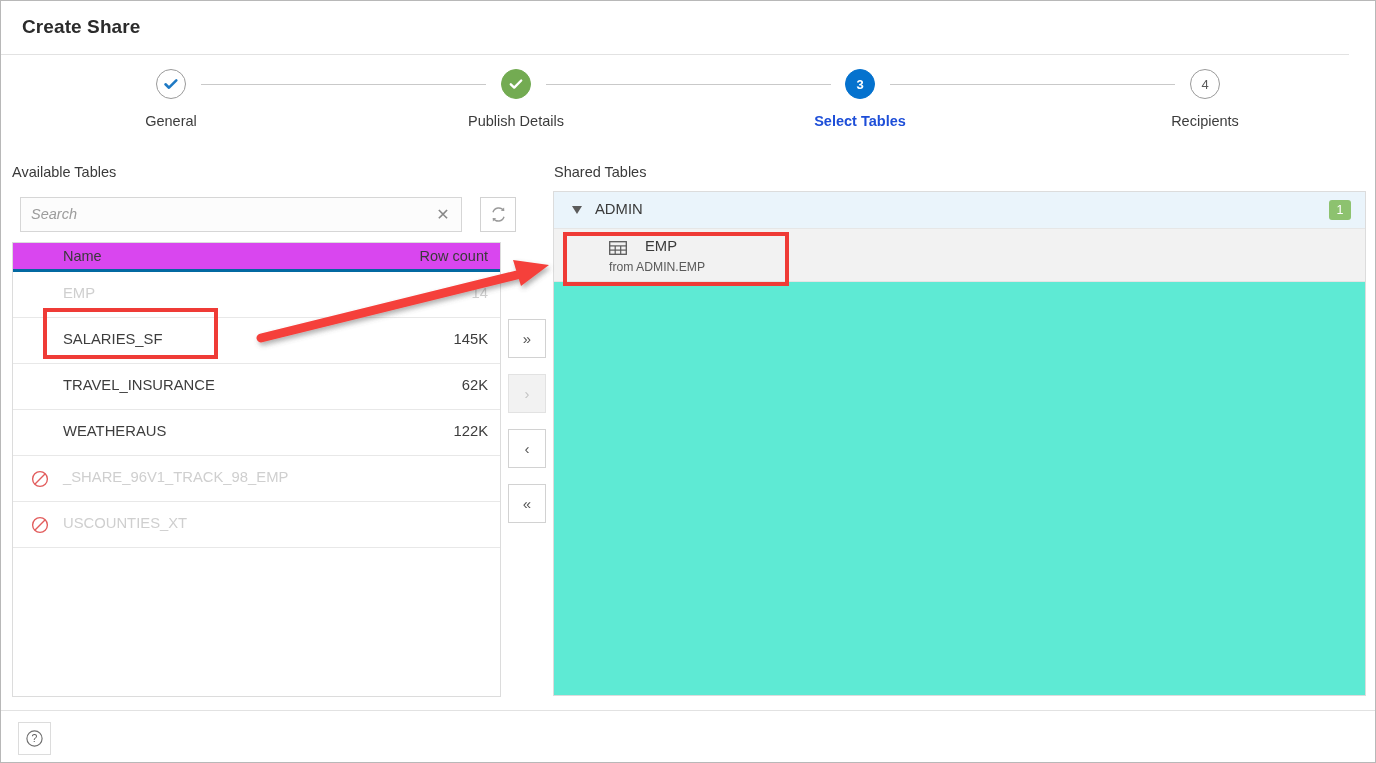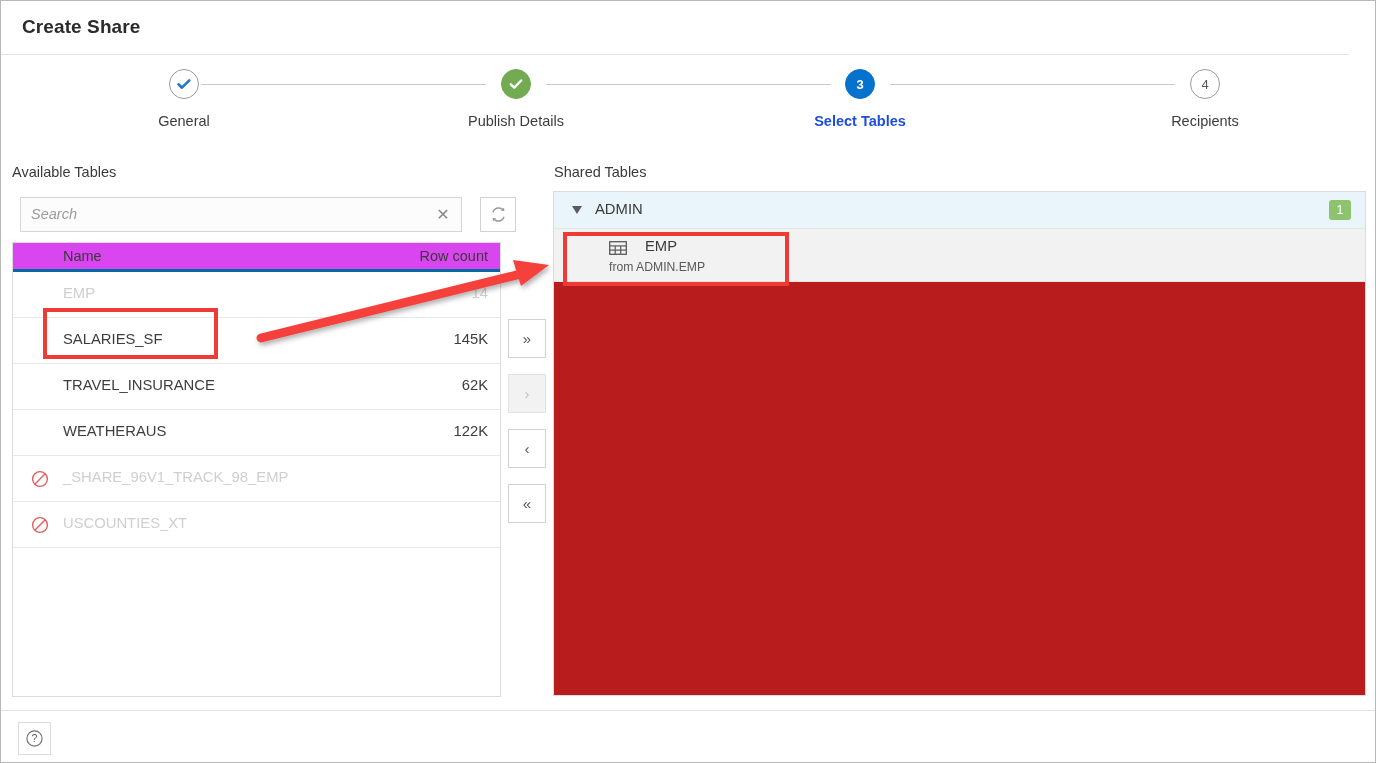--- a/index.html
+++ b/index.html
@@ -201,21 +201,21 @@
     color: #c4c4c4;
     cursor: default;
   }
 
   
   .shared-panel {
     position: absolute;
     left: 552px; top: 190px;
     width: 813px; height: 505px;
     border: 1px solid #dcdcdc;
-    background: #b91c1c;
+    background: #5eead4;
     overflow: hidden;
   }
   .group-header {
     position: relative;
     height: 37px;
     background: #eaf4fb;
     border-bottom: 1px solid #e6e6e6;
   }
   .group-header .tri {
     position: absolute;
@@ -325,21 +325,21 @@
 
   <div class="titlebar">
     <div class="title">Create Share</div>
   </div>
 
   <div class="stepper">
     <div class="connector" style="left:200px; width:285px;"></div>
     <div class="connector" style="left:545px; width:285px;"></div>
     <div class="connector" style="left:889px; width:285px;"></div>
 
-    <div class="step" style="left:113px;text-align:center;">
+    <div class="step" style="left:100px;text-align:center;">
       <div class="circle outline">
         <svg class="chk" width="18" height="18" viewBox="0 0 18 18">
           <path d="M3.5 9.3 L7 12.7 L14.3 5.4" fill="none" stroke="#1f7ac4" stroke-width="2.6" stroke-linecap="round" stroke-linejoin="round"></path>
         </svg>
       </div>
       <div class="label">General</div>
     </div>
 
     <div class="step" style="left:445px;">
       <div class="circle green">

